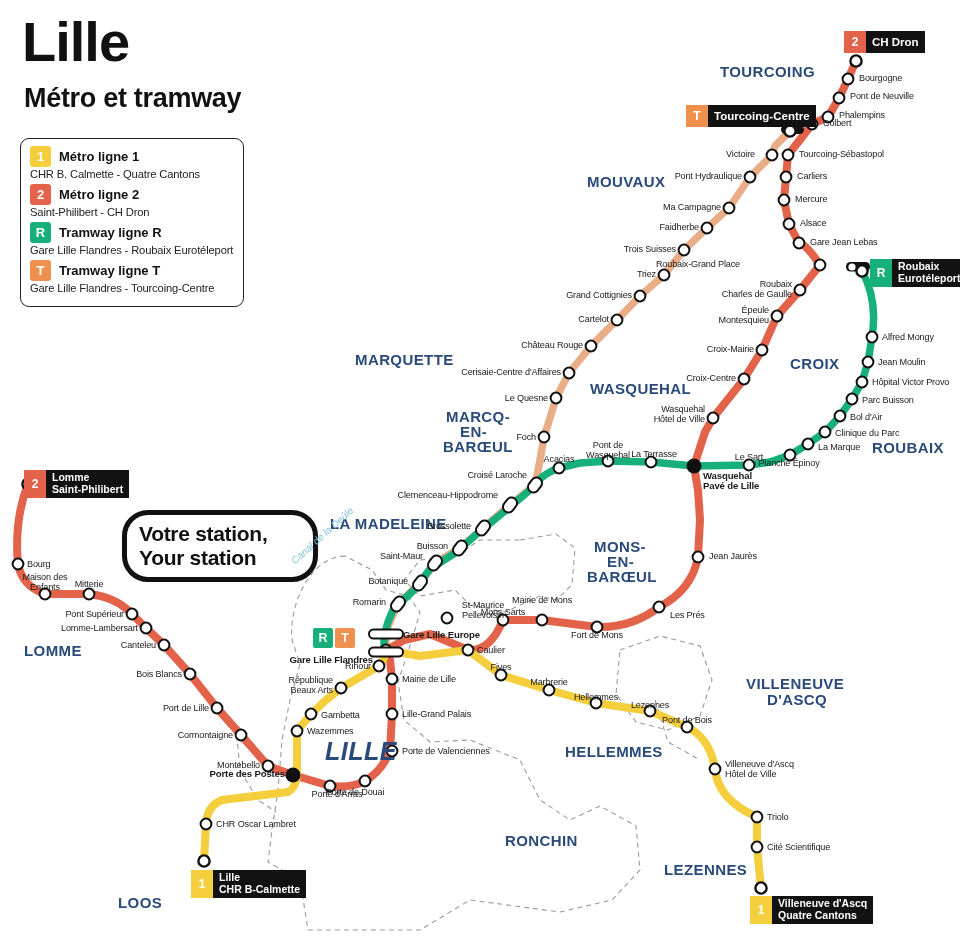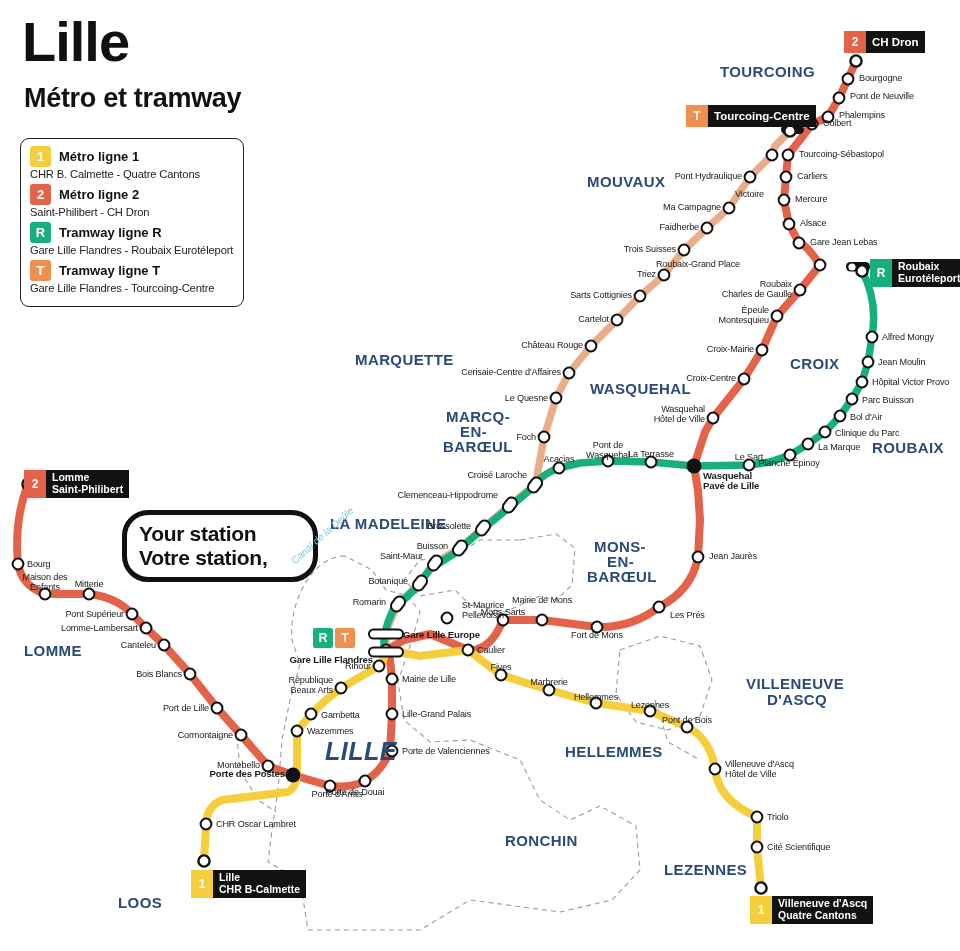--- a/index.html
+++ b/index.html
@@ -184,22 +184,22 @@
       </div>
       <div class="lsub">Gare Lille Flandres - Roubaix Eurotéleport</div>
       <div class="legend-row">
         <span class="lbadge" style="background:#F0904F">T</span>
         <span class="ltitle">Tramway ligne T</span>
       </div>
       <div class="lsub">Gare Lille Flandres - Tourcoing-Centre</div>
     </div>
 
   <div class="callout">
+    <div>Votre station,</div>
     <div>Your station</div>
-    <div>Votre station,</div>
   </div>
 
   <div class="rt-badges" id="rt-badges">
       <div style="background: rgb(23, 176, 123);">R</div>
       <div style="background: rgb(240, 144, 79);">T</div>
     </div>
 
   <div id="placards">
       <div class="terminus" style="left: 844px; top: 31px;">
         <span class="tb" style="background:#E2634A">2</span>
@@ -294,42 +294,42 @@
       <div class="lbl r" style="left: auto; top: 662px; right: 589px;">Rihour</div>
       <div class="lbl c" style="left: 337px; top: 790px; transform: translateX(-50%);">Porte d'Arras</div>
       <div class="lbl c" style="left: 501px; top: 663px; transform: translateX(-50%);">Fives</div>
       <div class="lbl c" style="left: 549px; top: 678px; transform: translateX(-50%);">Marbrerie</div>
       <div class="lbl c" style="left: 596px; top: 693px; transform: translateX(-50%);">Hellemmes</div>
       <div class="lbl c" style="left: 650px; top: 701px; transform: translateX(-50%);">Lezennes</div>
       <div class="lbl c" style="left: 687px; top: 716px; transform: translateX(-50%);">Pont de Bois</div>
       <div class="lbl" style="left: 725px; top: 760px;">Villeneuve d'Ascq<br>Hôtel de Ville</div>
       <div class="lbl" style="left: 767px; top: 813px;">Triolo</div>
       <div class="lbl" style="left: 767px; top: 843px;">Cité Scientifique</div>
-      <div class="lbl r" style="left: auto; top: 150px; right: 196px; margin-top: 40px;">Victoire</div>
+      <div class="lbl r" style="left: auto; top: 150px; right: 205px;">Victoire</div>
       <div class="lbl r" style="left: auto; top: 172px; right: 218px;">Pont Hydraulique</div>
       <div class="lbl r" style="left: auto; top: 203px; right: 239px;">Ma Campagne</div>
       <div class="lbl r" style="left: auto; top: 223px; right: 261px;">Faidherbe</div>
       <div class="lbl r" style="left: auto; top: 245px; right: 284px;">Trois Suisses</div>
       <div class="lbl r" style="left: auto; top: 270px; right: 304px;">Triez</div>
-      <div class="lbl r" style="left: auto; top: 291px; right: 328px;">Sarts Cottignies</div>
+      <div class="lbl r" style="left: auto; top: 291px; right: 328px;">Grand Cottignies</div>
       <div class="lbl r" style="left: auto; top: 315px; right: 351px;">Cartelot</div>
       <div class="lbl r" style="left: auto; top: 341px; right: 377px;">Château Rouge</div>
       <div class="lbl r" style="left: auto; top: 368px; right: 399px;">Cerisaie-Centre d'Affaires</div>
       <div class="lbl r" style="left: auto; top: 394px; right: 412px;">Le Quesne</div>
       <div class="lbl r" style="left: auto; top: 433px; right: 424px;">Foch</div>
       <div class="lbl" style="left: 882px; top: 333px;">Alfred Mongy</div>
       <div class="lbl" style="left: 878px; top: 358px;">Jean Moulin</div>
       <div class="lbl" style="left: 872px; top: 378px;">Hôpital Victor Provo</div>
       <div class="lbl" style="left: 862px; top: 396px;">Parc Buisson</div>
       <div class="lbl" style="left: 850px; top: 413px;">Bol d'Air</div>
       <div class="lbl" style="left: 835px; top: 429px;">Clinique du Parc</div>
       <div class="lbl" style="left: 818px; top: 443px;">La Marque</div>
       <div class="lbl c" style="left: 789px; top: 459px; transform: translateX(-50%);">Planche Épinoy</div>
       <div class="lbl c" style="left: 749px; top: 453px; transform: translateX(-50%);">Le Sart</div>
-      <div class="lbl c" style="left: 651px; top: 450px; transform: translateX(-50%);">La Terrasse</div>
+      <div class="lbl c" style="left: 651px; top: 450px; transform: translateX(-50%); padding-left: 6px;">La Terrasse</div>
       <div class="lbl c" style="left: 608px; top: 441px; transform: translateX(-50%);">Pont de<br>Wasquehal</div>
       <div class="lbl c" style="left: 559px; top: 455px; transform: translateX(-50%);">Acacias</div>
       <div class="lbl r" style="left: auto; top: 471px; right: 433px;">Croisé Laroche</div>
       <div class="lbl r" style="left: auto; top: 491px; right: 462px;">Clemenceau-Hippodrome</div>
       <div class="lbl r" style="left: auto; top: 522px; right: 489px;">Brossolette</div>
       <div class="lbl r" style="left: auto; top: 542px; right: 512px;">Buisson</div>
       <div class="lbl r" style="left: auto; top: 552px; right: 537px;">Saint-Maur</div>
       <div class="lbl r" style="left: auto; top: 577px; right: 552px;">Botanique</div>
       <div class="lbl r" style="left: auto; top: 598px; right: 574px;">Romarin</div>
       <div class="lbl b" style="left: 403px; top: 630px;">Gare Lille Europe</div>

